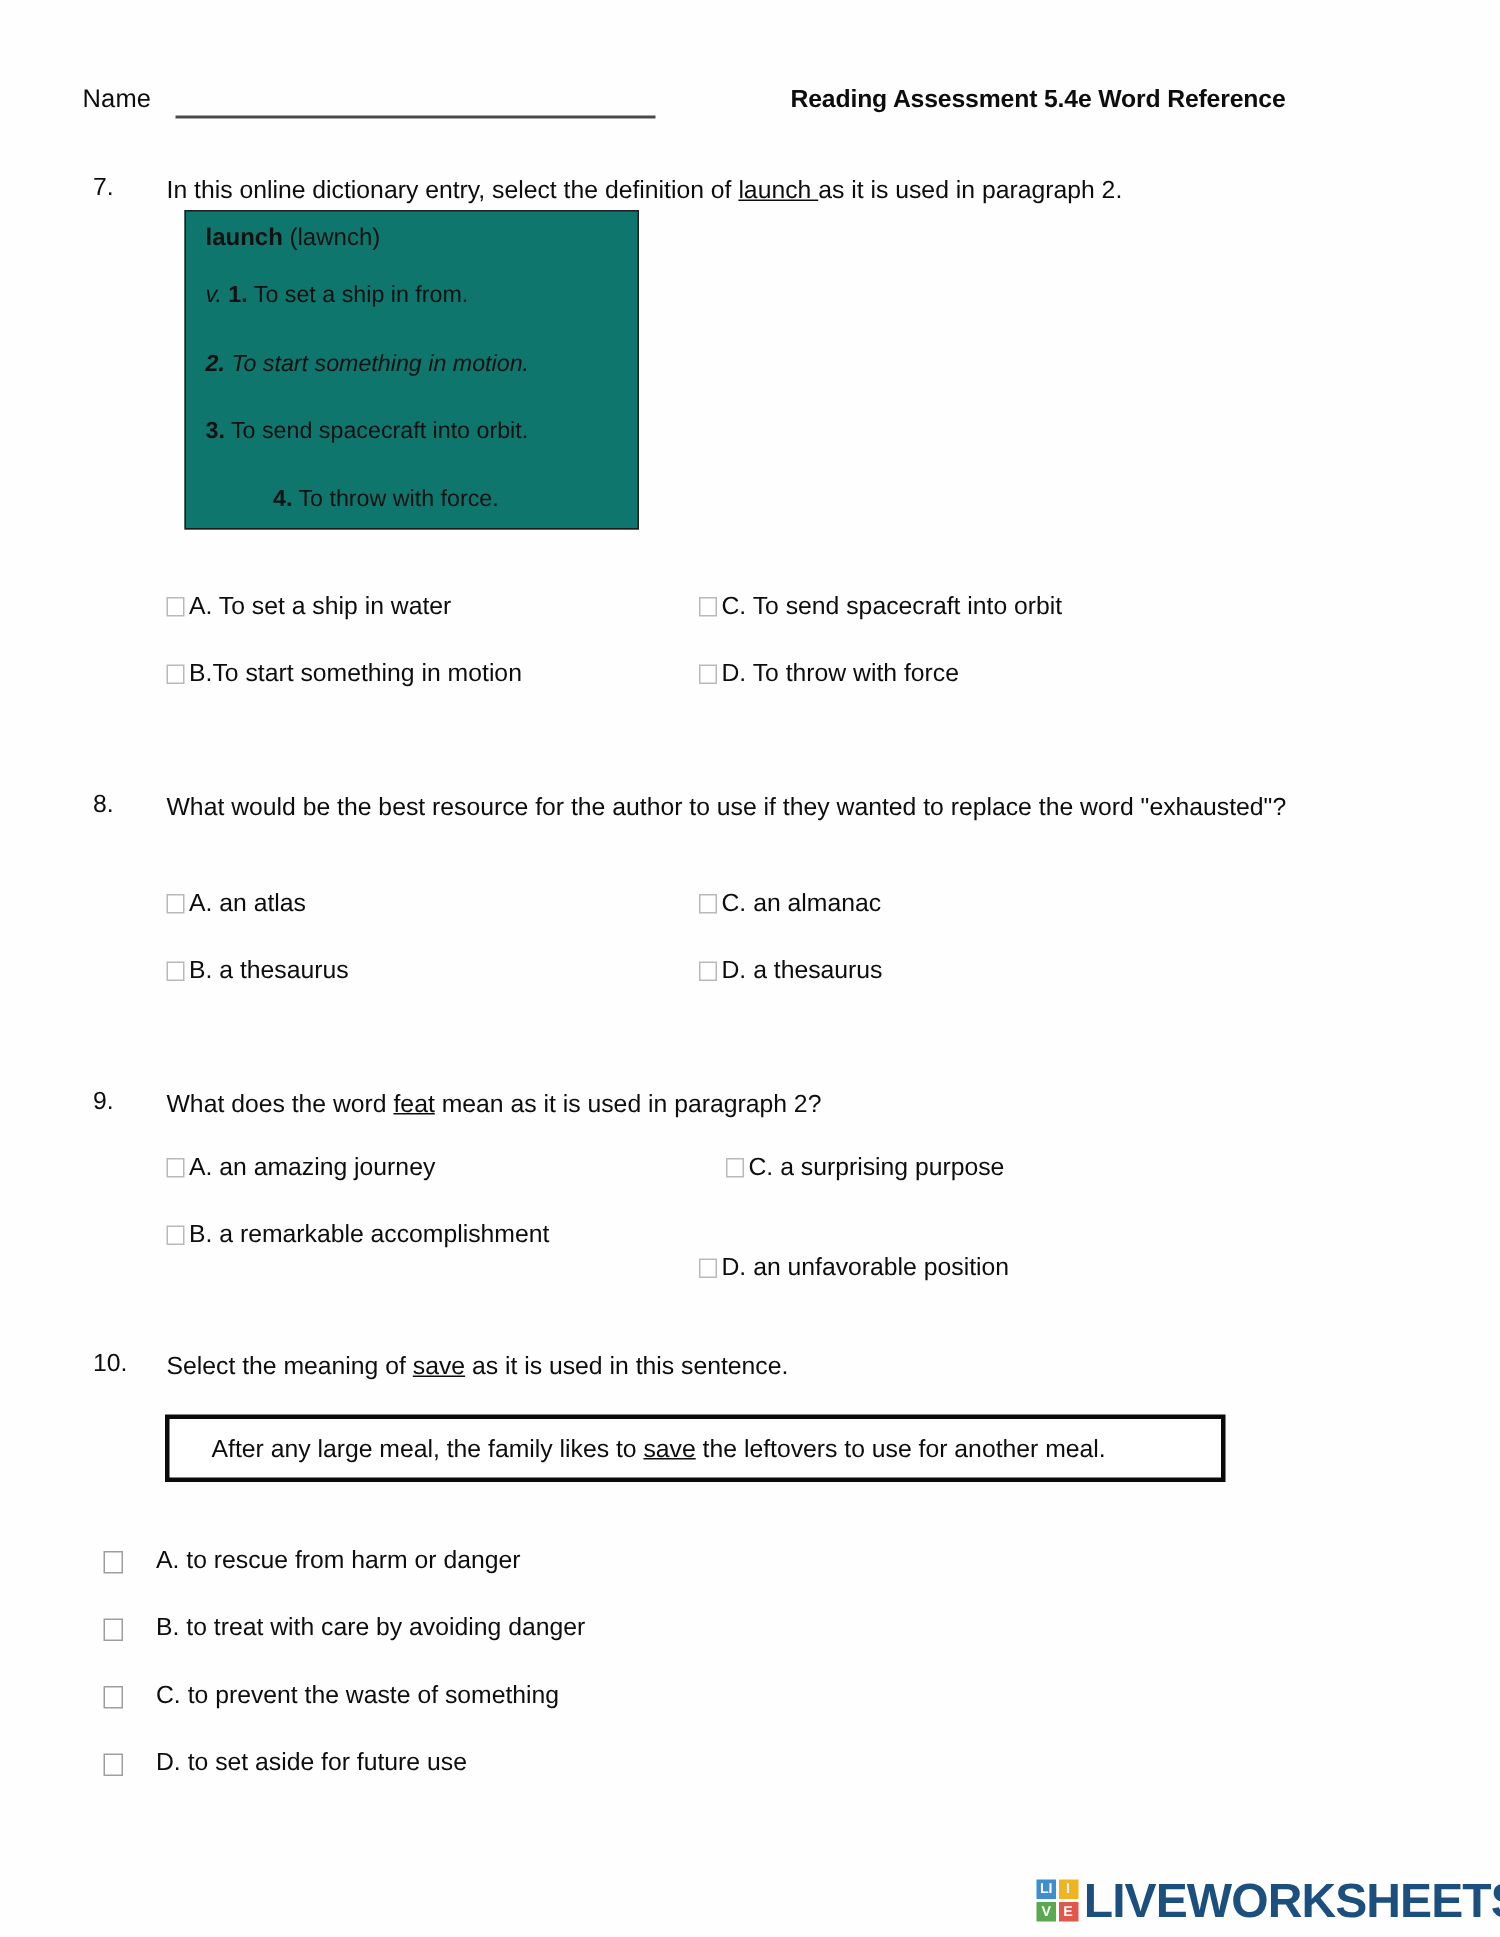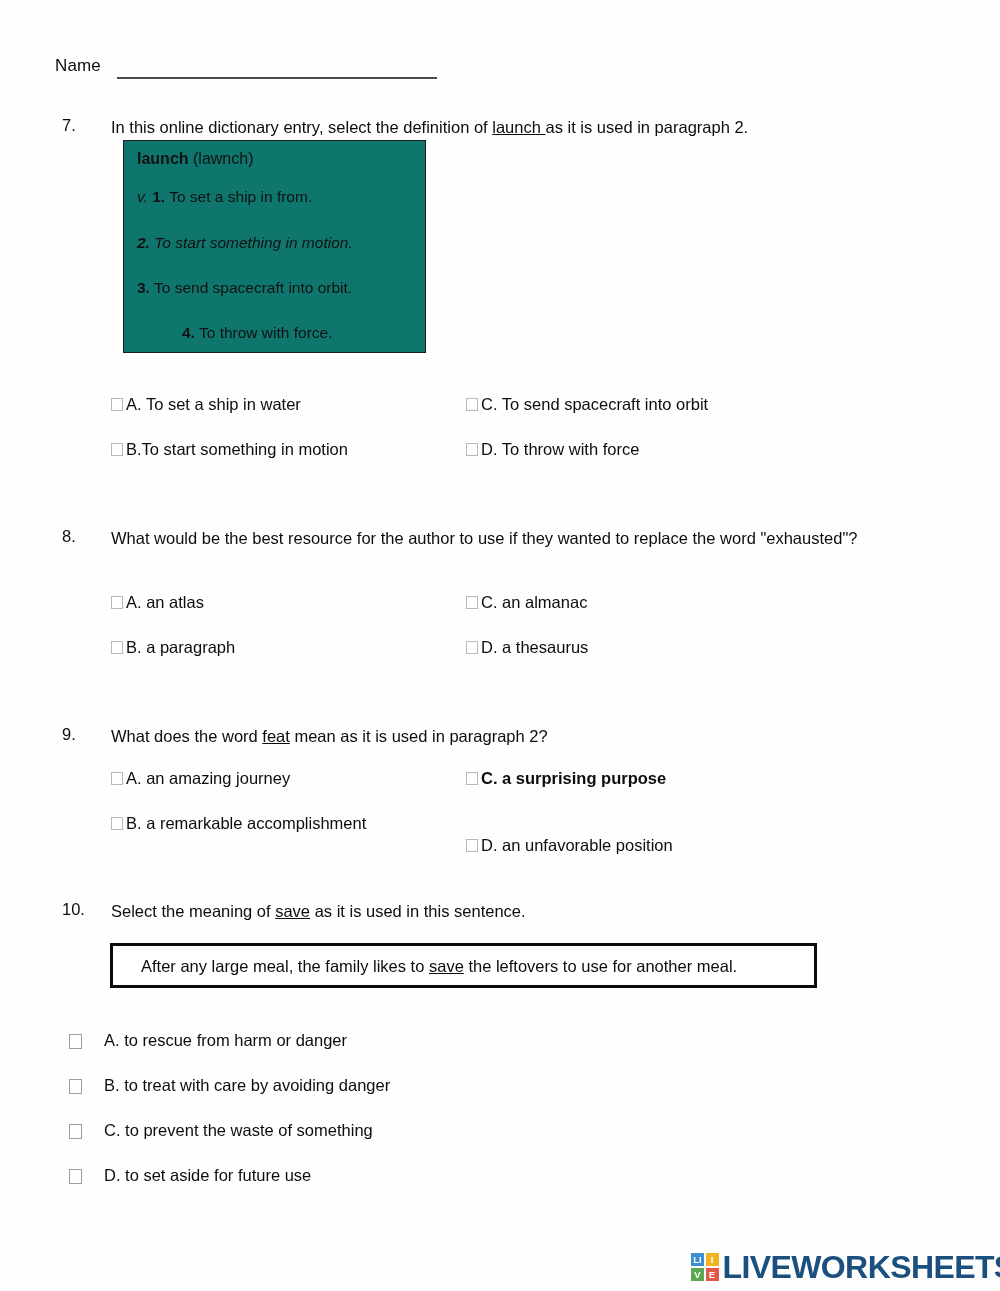--- a/index.html
+++ b/index.html
@@ -207,20 +207,21 @@
   }
 </style>
 </head>
 <body>
 
 <div class="page">
 
   <div class="header">
     <span class="name-label">Name</span>
     <span class="name-line"></span>
+    <span class="doc-title">Reading Assessment 5.4e Word Reference</span>
   </div>
 
   <div class="qblock" style="left:62px; top:116px; width:880px;">
     <span class="qnum">7.</span>
     <span class="qtext" style="left:49px; top:0;"><span>In this online dictionary entry, select the definition of </span><span class="u">launch </span><span>as it is used in paragraph 2.</span></span>
   </div>
 
   <div class="dict-box">
     <div class="dict-head"><b>launch</b> <span>(lawnch)</span></div>
     <div class="dict-line" style="top:47px;"><i>v.</i> <b>1.</b> <span>To set a ship in from.</span></div>
@@ -250,21 +251,21 @@
     <span class="qnum">8.</span>
     <span class="qtext" style="left:49px; top:0; width:760px;"><span>What would be the best resource for the author to use if they wanted to replace the</span> <span>word "exhausted"?</span></span>
   </div>
 
   <label class="choice" style="left:111px; top:593px;">
     <span class="cbox"></span>
     <span class="choice-text">A. an atlas</span>
   </label>
   <label class="choice" style="left:111px; top:638px;">
     <span class="cbox"></span>
-    <span class="choice-text">B. a paragraph</span>
+    <span class="choice-text">B. a thesaurus</span>
   </label>
   <label class="choice" style="left:466px; top:593px;">
     <span class="cbox"></span>
     <span class="choice-text">C. an almanac</span>
   </label>
   <label class="choice" style="left:466px; top:638px;">
     <span class="cbox"></span>
     <span class="choice-text">D. a thesaurus</span>
   </label>
 
@@ -274,21 +275,21 @@
   </div>
 
   <label class="choice" style="left:111px; top:769px;justify-content:flex-end;">
     <span class="cbox"></span>
     <span class="choice-text">A. an amazing journey</span>
   </label>
   <label class="choice" style="left:111px; top:814px;">
     <span class="cbox"></span>
     <span class="choice-text">B. a remarkable accomplishment</span>
   </label>
-  <label class="choice" style="left:466px; top:769px;font-weight:bold;">
+  <label class="choice" style="left:484px; top:769px;">
     <span class="cbox"></span>
     <span class="choice-text">C. a surprising purpose</span>
   </label>
   <label class="choice" style="left:466px; top:836px;">
     <span class="cbox"></span>
     <span class="choice-text">D. an unfavorable position</span>
   </label>
 
   <div class="qblock" style="left:62px; top:900px; width:880px;">
     <span class="qnum">10.</span>

